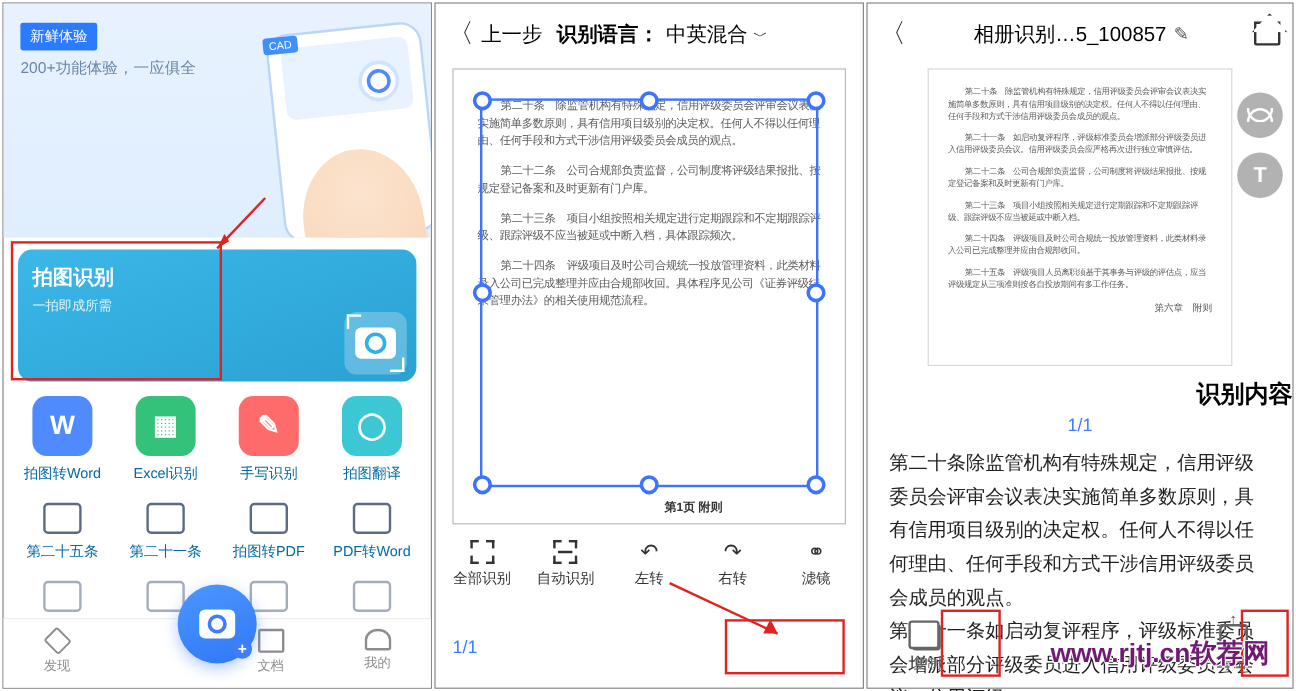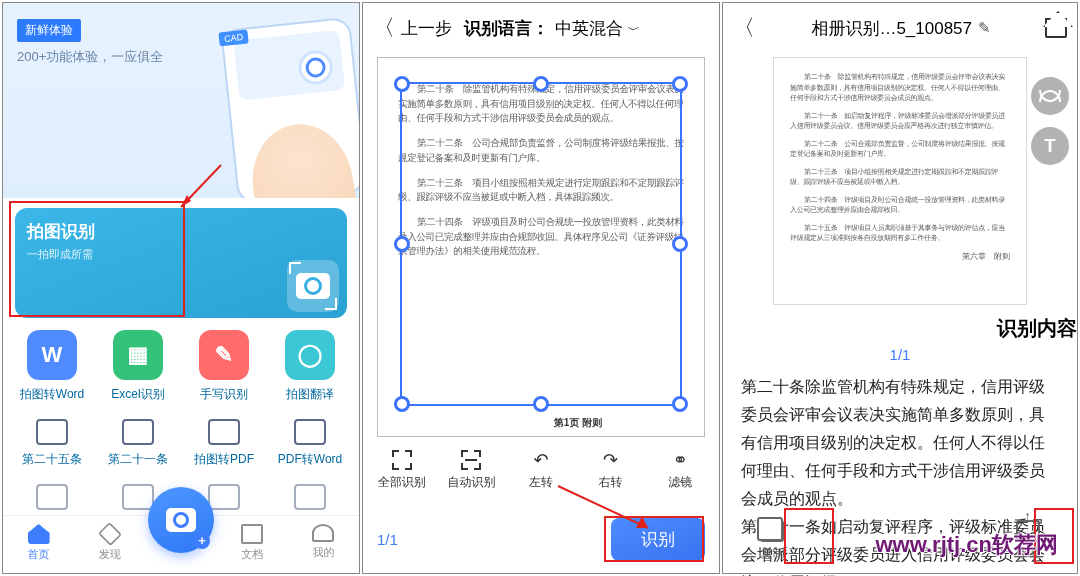--- a/index.html
+++ b/index.html
@@ -346,24 +346,20 @@
       </div>
       <div class="grid-item">
         <div class="icon-outline"></div>
       </div>
       <div class="grid-item">
         <div class="icon-outline"></div>
       </div>
     </div>
 
   <div class="bottom-nav">
-    <div class="nav-item active">
-      <div class="nav-ic home"></div>
-      <span>首页</span>
-    </div>
     <div class="nav-item">
       <div class="nav-ic cube"></div>
       <span>发现</span>
     </div>
     <div class="nav-item" style="visibility:hidden"></div>
     <div class="nav-item">
       <div class="nav-ic folder"></div>
       <span>文档</span>
     </div>
     <div class="nav-item">
@@ -440,21 +436,20 @@
       <div>右转</div>
     </div>
     <div class="tb-item">
       <div class="tb-ic">⚭</div>
       <div>滤镜</div>
     </div>
   </div>
 
   <div class="footer2">
     <span class="page-ind">1/1</span>
-    <div class="btn-primary">识别</div>
   </div>
 </div>
 
 <svg class="arrow2" width="110" height="60">
   <path class="arrow-svg" d="M6 6 L96 48"></path>
   <polygon class="arrow-head" points="96,48 84,48 90,36"></polygon>
 </svg>
 <div class="rb-btn"></div>
 
 <div class="frame frame3">

